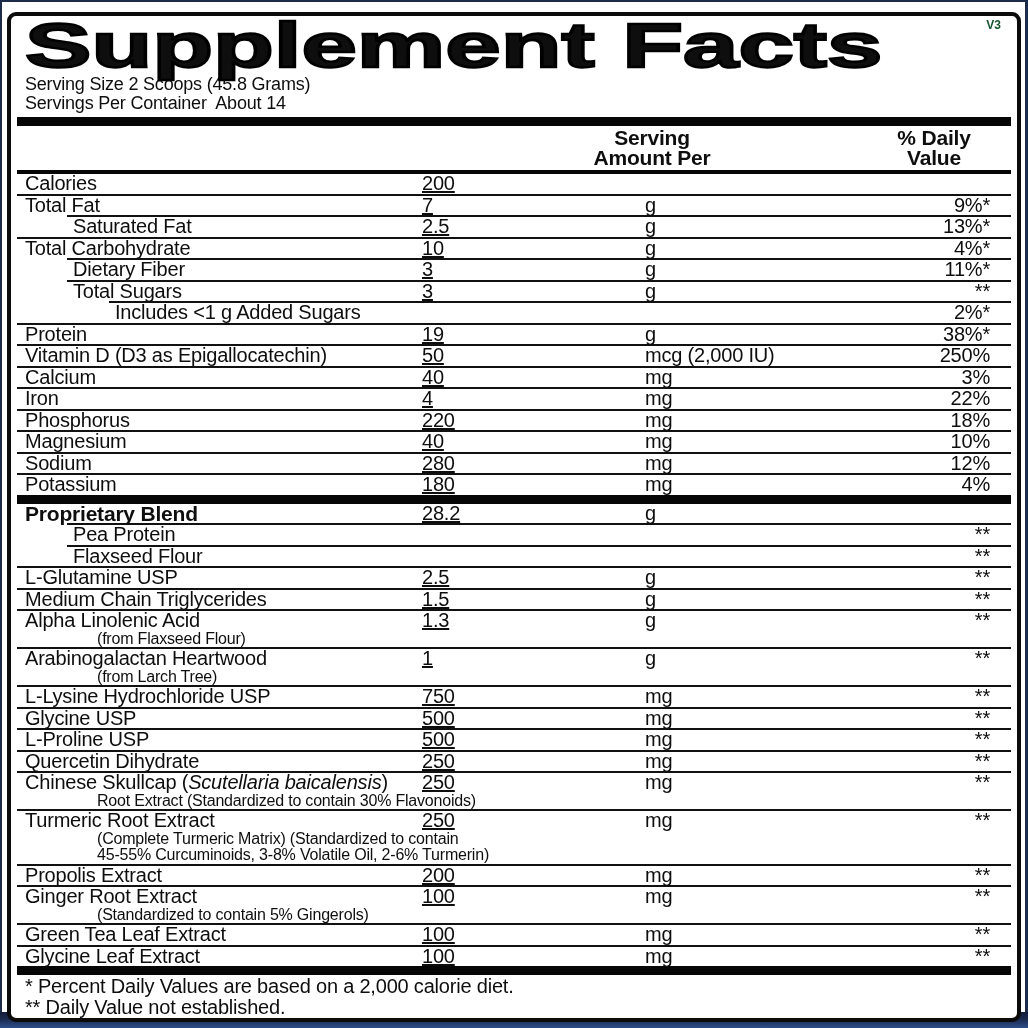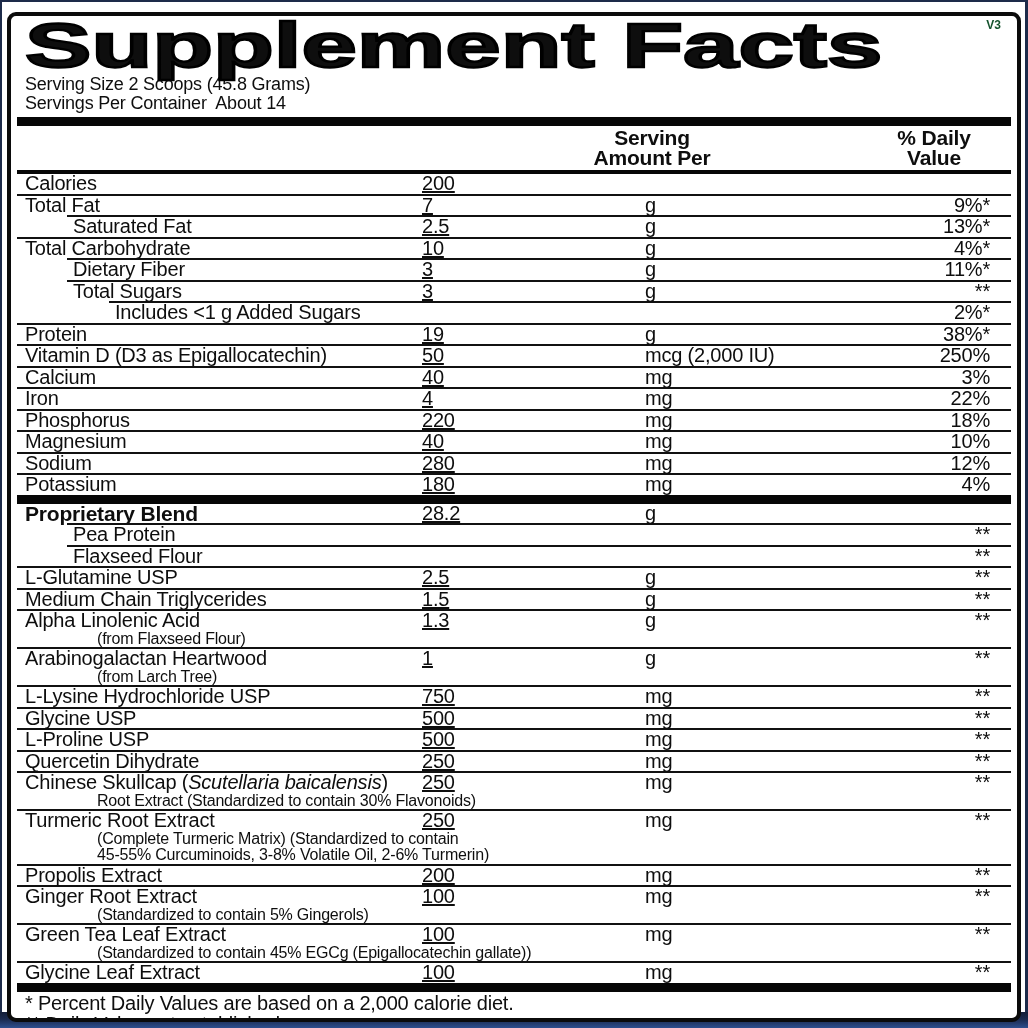--- a/index.html
+++ b/index.html
@@ -294,21 +294,21 @@
       </div>
       <div class="rule full"></div>
       <div class="row">
         <div class="name ind0"><span>Ginger Root Extract</span><div class="sub">(Standardized to contain 5% Gingerols)</div></div>
         <div class="amt">100</div>
         <div class="unit">mg</div>
         <div class="dv">**</div>
       </div>
       <div class="rule full"></div>
       <div class="row">
-        <div class="name ind0"><span>Green Tea Leaf Extract</span><div class="sub">(Standardized to contain 45% EGCg (Epigallocatechin gallate))</div></div>
+        <div class="name ind0"><span>Green Tea Leaf Extract</span></div>
         <div class="amt">100</div>
         <div class="unit">mg</div>
         <div class="dv">**</div>
       </div>
       <div class="rule full"></div>
       <div class="row">
         <div class="name ind0"><span>Glycine Leaf Extract</span></div>
         <div class="amt">100</div>
         <div class="unit">mg</div>
         <div class="dv">**</div>

